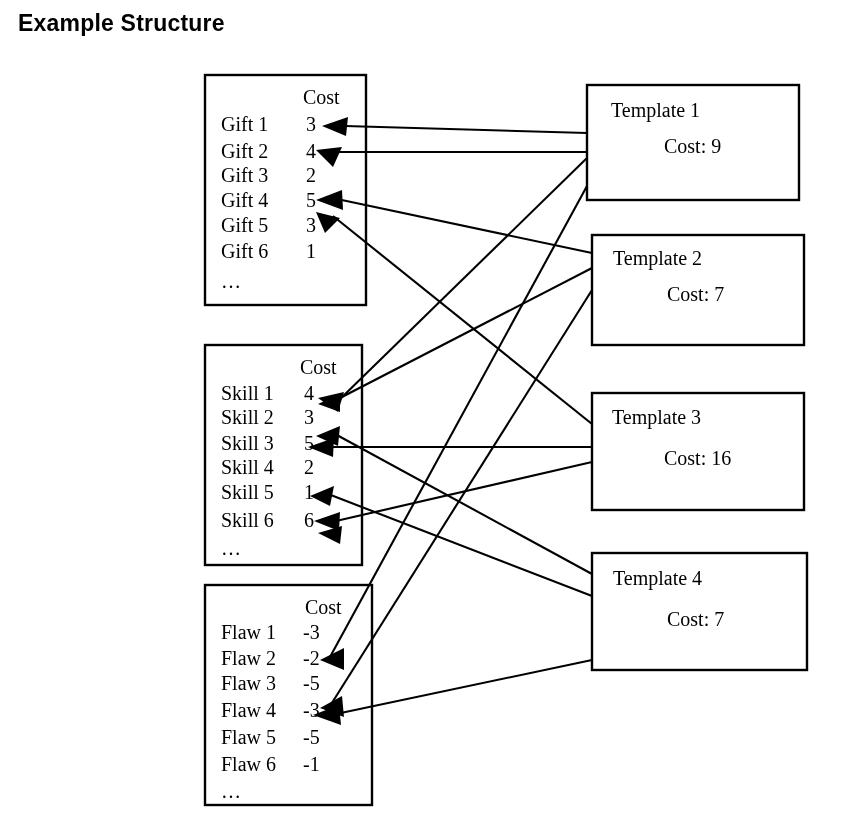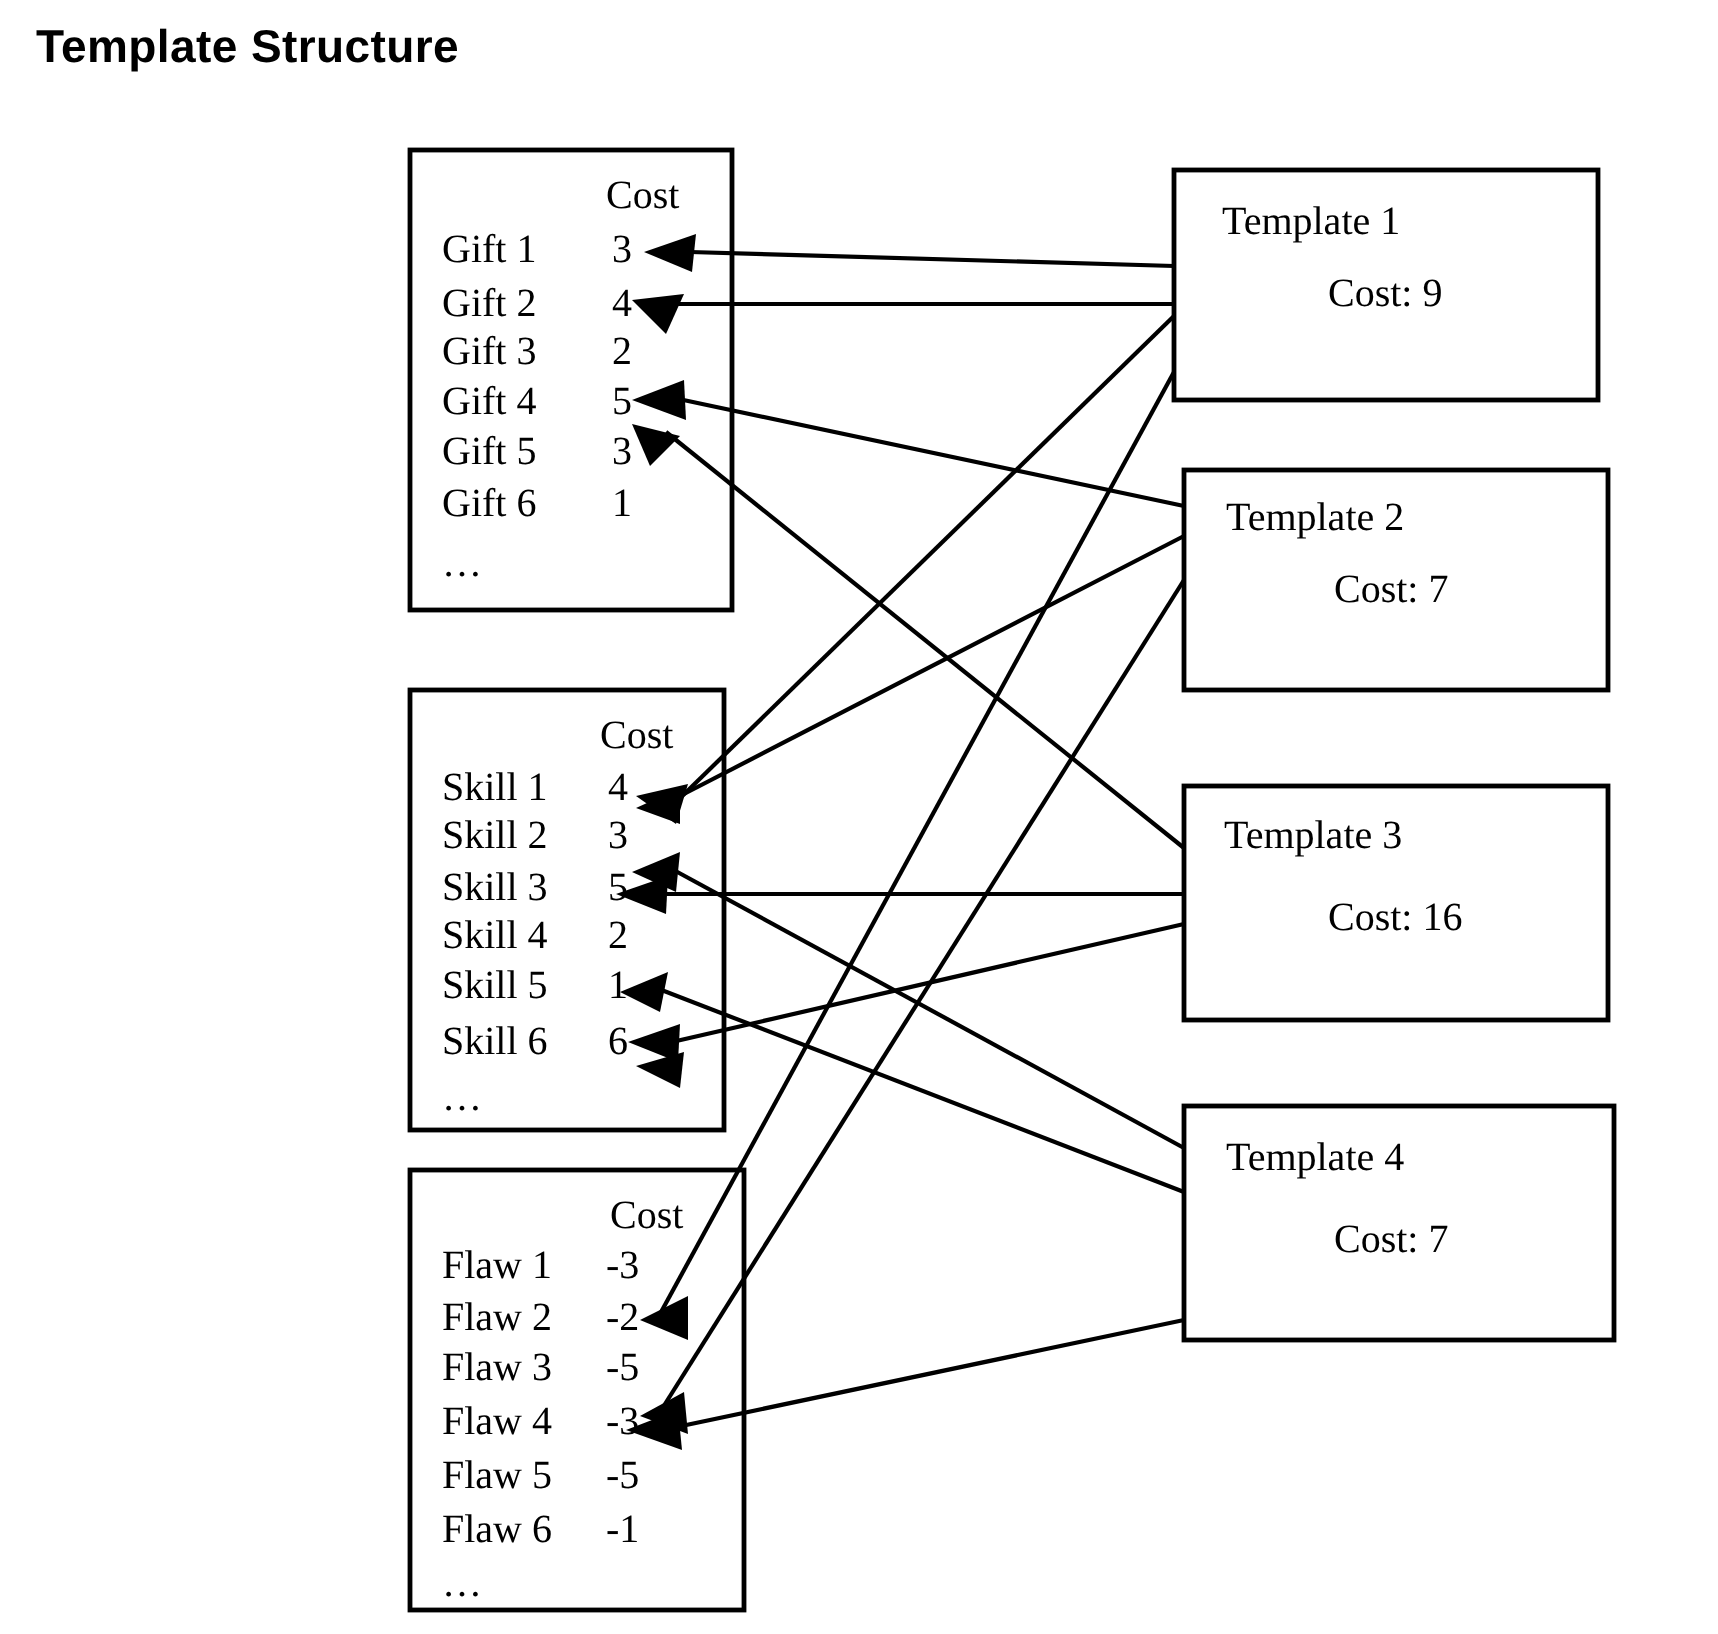--- a/index.html
+++ b/index.html
@@ -72,21 +72,21 @@
   }
   .tmpl-cost {
     font-family: "Liberation Serif", serif;
     font-size: 20px;
     fill: #000000;
   }
 </style>
 </head>
 <body>
 
-<div id="page-title">Template Structure</div>
+<div id="page-title">Example Structure</div>
 
 <svg id="diagram" viewBox="0 0 859 817" width="859" height="817" xmlns="http://www.w3.org/2000/svg">
 
   <g>
     <rect class="box-rect" x="205" y="75" width="161" height="230"></rect>
     <text class="col-head" x="303" y="104">Cost</text>
 
     <text class="item-name" x="221" y="131">Gift 1</text>
     <text class="item-cost" x="306" y="131">3</text>
 

